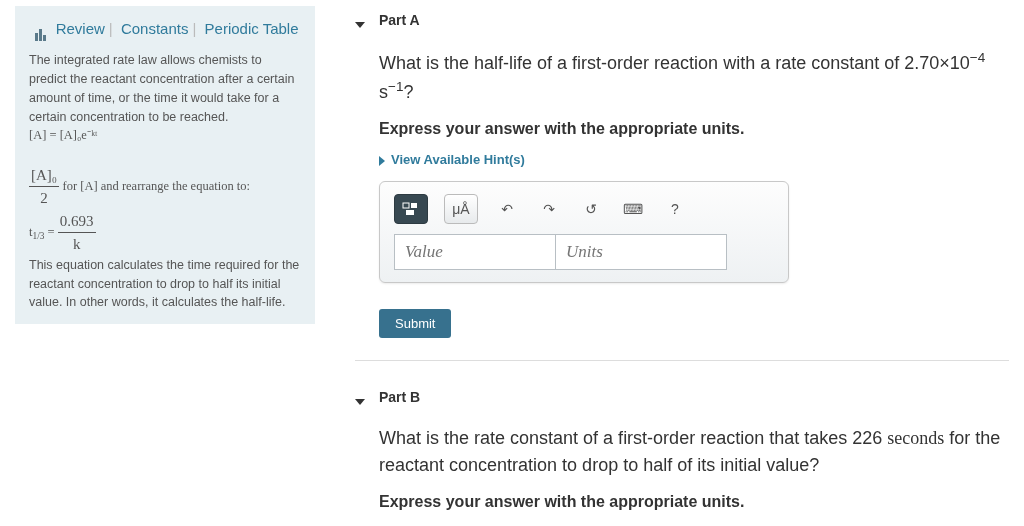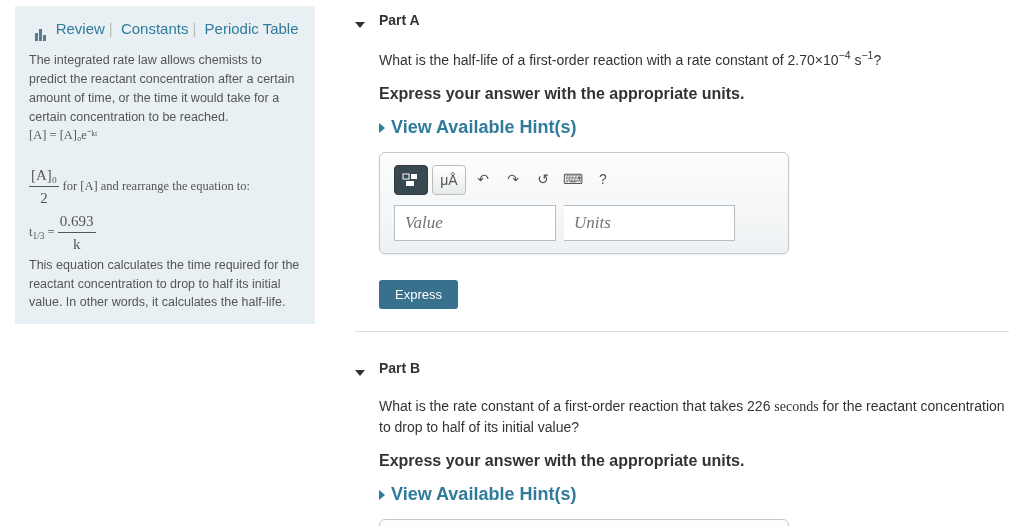--- a/index.html
+++ b/index.html
@@ -7,30 +7,30 @@
 .sidebar{width:300px;background:#e8f0f3;padding:12px 14px;box-sizing:border-box;font-size:12.5px;line-height:1.5;color:#555;margin-top:6px;height:fit-content}
 .sidebar-links{text-align:center;margin-bottom:10px;color:#307b9c;font-size:15px}
 .sidebar-links span{color:#bbb;margin:0 4px}
 .sidebar-links a{color:#307b9c;text-decoration:none;cursor:pointer}
 .bar-icon{display:inline-block;vertical-align:middle;margin-right:4px}
 .bar-icon i{display:inline-block;width:3px;background:#5a7a8a;margin-right:1px;vertical-align:bottom}
 .main{flex:1;padding-top:6px}
 .part-header{display:flex;align-items:flex-end;font-weight:bold;font-size:14px;padding:6px 0;margin-bottom:14px}
 .part-header .caret{width:0;height:0;border-left:5px solid transparent;border-right:5px solid transparent;border-top:6px solid #333;margin-right:14px}
 .indent{margin-left:24px;margin-bottom:14px}
-.question{font-size:14px;color:#333;line-height:1.5}
+.question{font-size:18px;color:#333;line-height:1.5}
 .instruct{font-weight:bold;font-size:16px;margin-top:10px}
-.hints{color:#307b9c;font-weight:bold;font-size:18px;cursor:pointer;margin-top:10px}
+.hints{color:#307b9c;font-weight:bold;font-size:13px;cursor:pointer;margin-top:10px}
 .hints .tri{display:inline-block;width:0;height:0;border-top:5px solid transparent;border-bottom:5px solid transparent;border-left:6px solid #307b9c;margin-right:6px;vertical-align:middle}
 .answer-box{border:1px solid #c8c8c8;border-radius:6px;background:linear-gradient(#fdfdfd,#eef1f3);padding:12px 14px;width:380px;margin-top:12px;box-shadow:0 1px 2px rgba(0,0,0,.08)}
-.toolbar{display:flex;align-items:flex-start;gap:4px;margin-bottom:10px}
+.toolbar{display:flex;align-items:center;gap:16px;margin-bottom:10px}
 .tbtn{width:32px;height:28px;border:1px solid #bbb;border-radius:4px;background:linear-gradient(#fff,#e7eaec);display:flex;align-items:center;justify-content:center;font-size:14px;color:#555;cursor:pointer}
 .tbtn.dark{background:#374851;border-color:#2d3a41;color:#fff}
 .tbtn.noframe{border:none;background:transparent;width:26px}
-.inputs{display:flex;gap:8px}
+.inputs{display:flex;gap:0}
 .inputs input{height:34px;border:1px solid #b8bfc4;font-size:17px;font-style:italic;color:#8a9298;padding:0 10px;background:#fff;font-family:"Times New Roman",serif}
 .inputs input:first-child{width:140px}
 .inputs input:last-child{width:150px;border-left:none}
 .submit{background:#37718e;color:#fff;border:none;border-radius:3px;padding:7px 16px;font-size:13px;cursor:pointer;margin-top:12px;margin-left:24px}
 hr.sep{border:none;border-top:1px solid #ddd;margin:22px 0}
 .seconds{font-family:"Times New Roman",serif}
 sup,sub{font-size:.75em}
 .frac{display:inline-block;vertical-align:middle;text-align:center;font-family:"Times New Roman",serif;font-size:15px}
 .frac .n{display:block;border-bottom:1px solid #555;padding:0 2px}
 .frac .d{display:block;padding:0 2px}
@@ -87,21 +87,21 @@
      <div class="tbtn noframe">↺</div>
      <div class="tbtn noframe">⌨</div>
      <div class="tbtn noframe">?</div>
     </div>
     <div class="inputs">
      <input placeholder="Value" style="">
      <input placeholder="Units" style="">
     </div>
    </div>
   </div>
-  <button class="submit">Express</button>
+  <button class="submit">Submit</button>
 
   <hr class="sep">
 
   <div class="part-header">
    <span class="caret"></span>
    <span>Part B</span>
   </div>
   <div class="indent question">
    <span>What is the rate constant of a first-order reaction that takes 226 </span><span class="seconds">seconds</span><span> for the reactant concentration to drop to half of its initial value?</span>
   </div>

